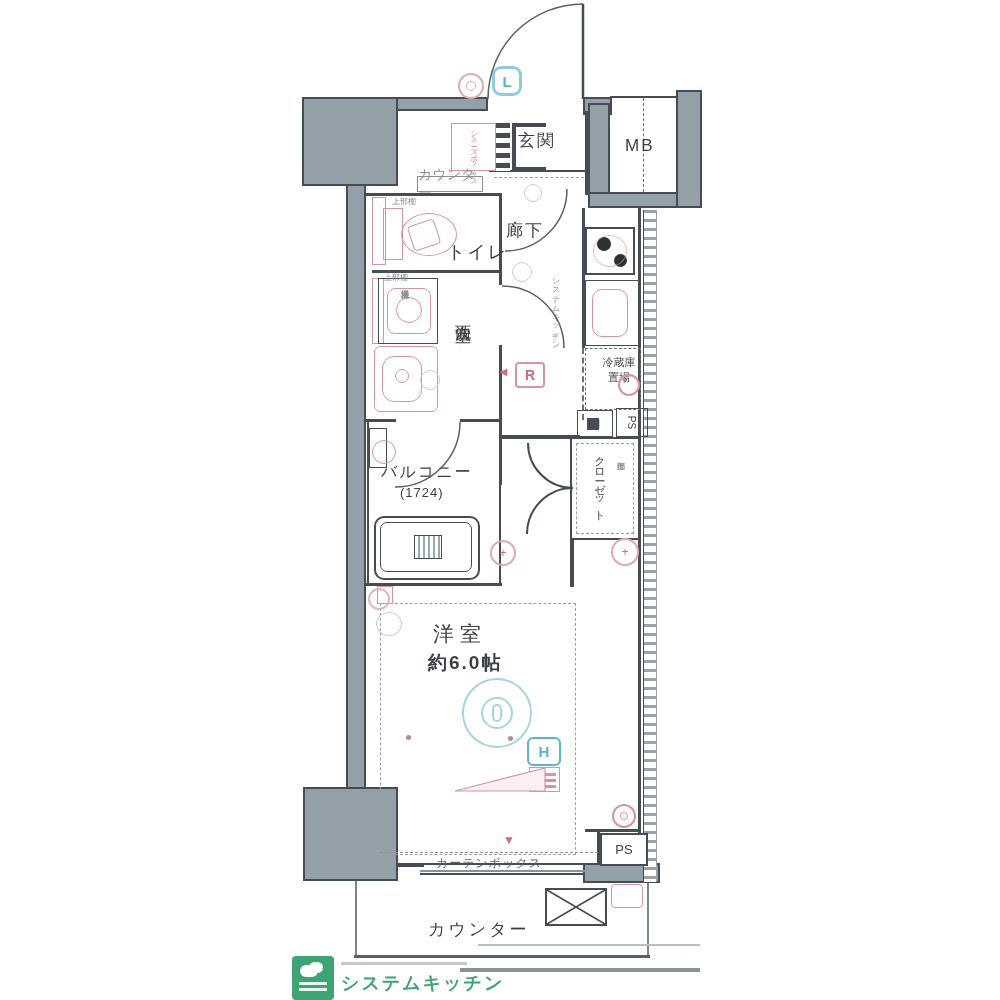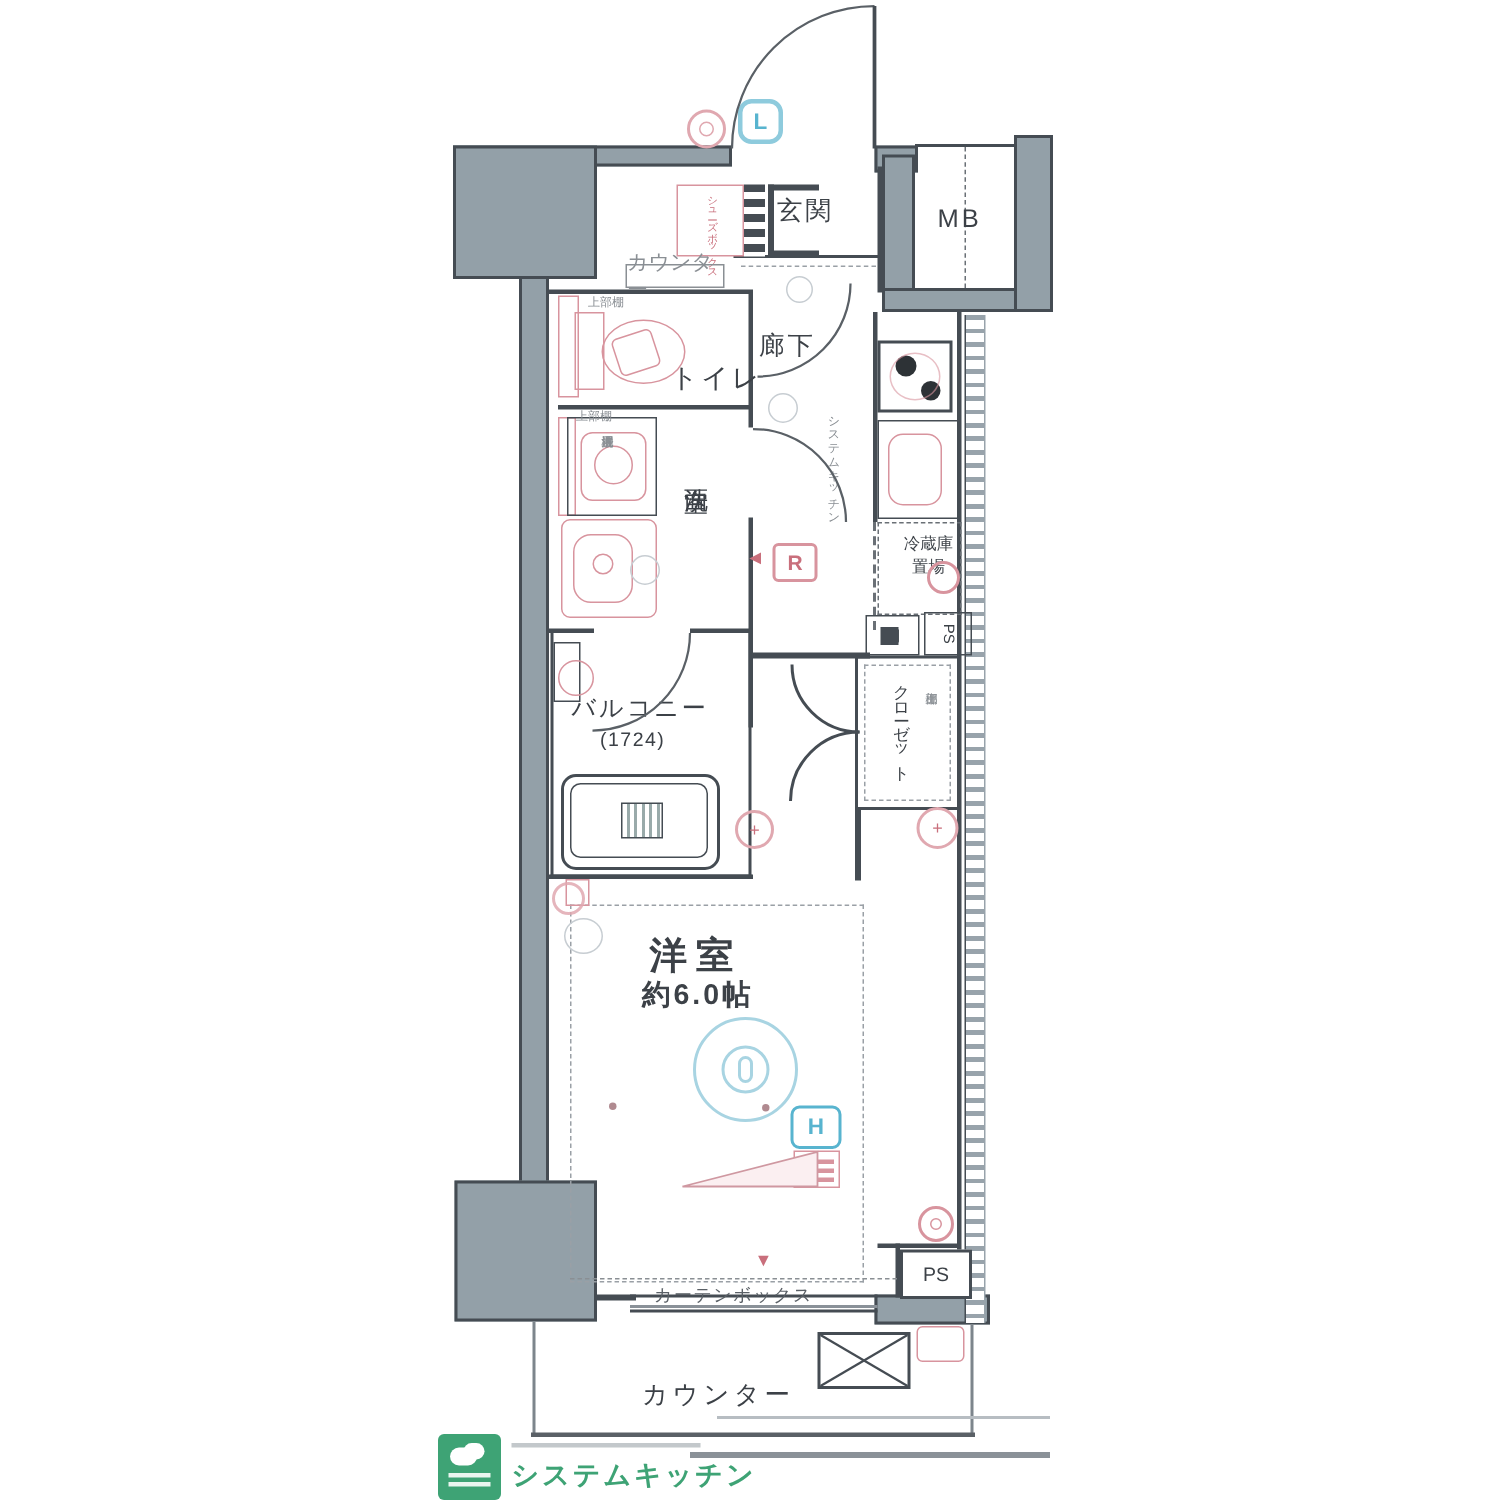--- a/index.html
+++ b/index.html
@@ -67,21 +67,21 @@
   <div class="abs room-label" style="left:625px;top:136px;font-size:17px;">MB</div>
 
   <div class="abs room-label" style="left:518px;top:129px;font-size:17px;">玄関</div>
   <div class="abs room-label" style="left:447px;top:240px;font-size:18px;">トイレ</div>
   <div class="abs room-label" style="left:506px;top:219px;font-size:17px;">廊下</div>
   <div class="abs room-label vtext" style="left:452px;top:312px;font-size:16px;">洗面室</div>
   <div class="abs room-label" style="left:381px;top:462px;font-size:16px;">バルコニー</div>
   <div class="abs room-label" style="left:400px;top:485px;font-size:13px;letter-spacing:1px;">(1724)</div>
   <div class="abs room-label vtext" style="left:592px;top:448px;font-size:11px;">クローゼット</div>
   <div class="abs tiny vtext" style="left:614px;top:455px;">上部棚</div>
-  <div class="abs room-label" style="left:433px;top:620px;font-size:25px;font-weight:bold;letter-spacing:6px;">洋室</div>
+  <div class="abs room-label" style="left:433px;top:620px;font-size:21px;font-weight:normal;letter-spacing:6px;">洋室</div>
   <div class="abs room-label" style="left:428px;top:650px;font-size:19px;font-weight:bold;">約6.0帖</div>
   <div class="abs room-label" style="left:428px;top:918px;font-size:17px;letter-spacing:3px;">カウンター</div>
 
   <div class="abs pinkbox" style="left:451px;top:123px;width:45px;height:48px;">
     <div class="vtext pink" style="font-size:7px;margin:2px auto;height:44px;letter-spacing:0;">シューズボックス</div>
   </div>
   <div class="abs" style="left:496px;top:123px;width:14px;height:48px;background:repeating-linear-gradient(180deg,#454c53 0 5px,#ffffff 5px 10px);"></div>
   <div class="abs" style="left:512px;top:123px;width:34px;height:48px;border:4px solid #454c53;border-right:none;"></div>
 
   <div class="abs" style="left:417px;top:176px;width:66px;height:16px;border:1px solid #8a8f94;display:flex;align-items:center;justify-content:center;">

